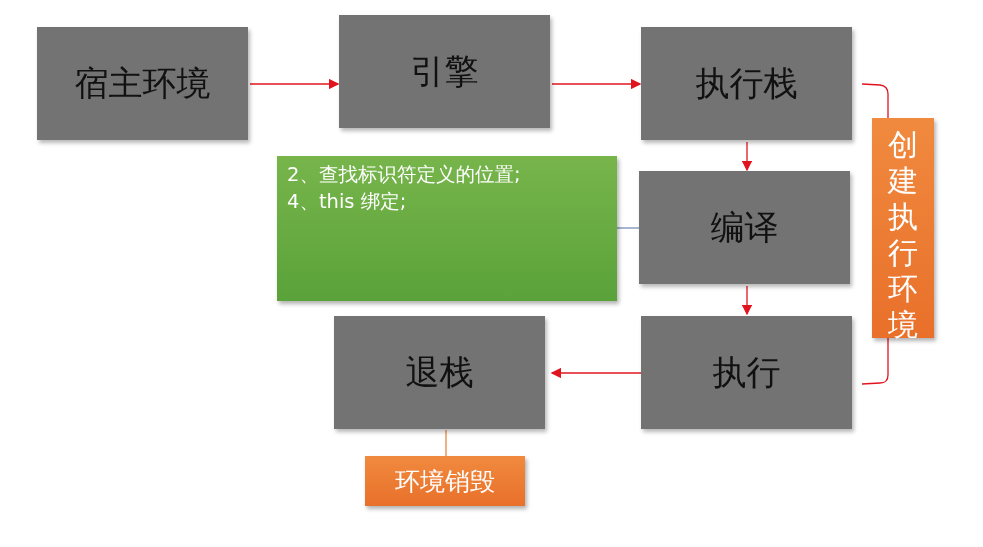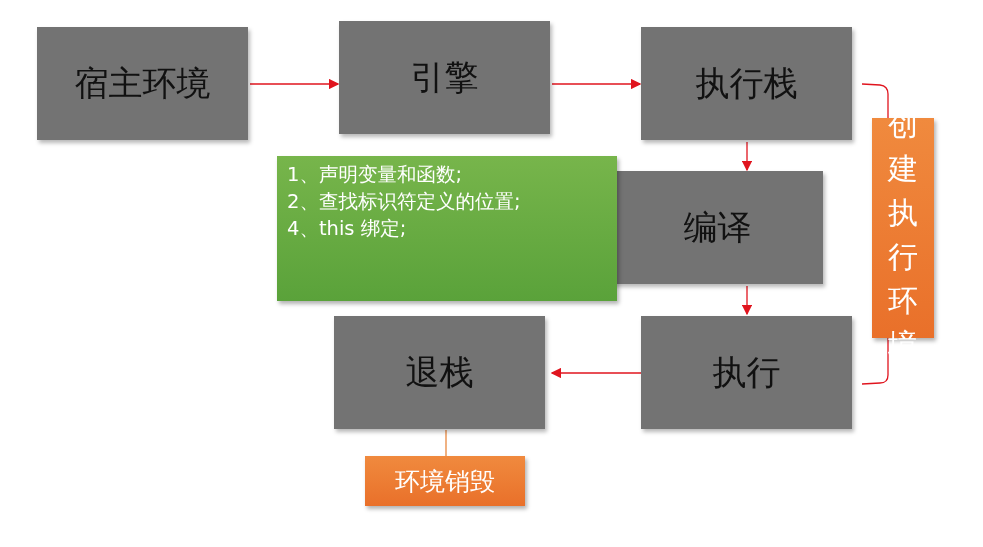--- a/index.html
+++ b/index.html
@@ -23,21 +23,21 @@
     box-shadow: 2px 3px 4px rgba(0,0,0,0.3);
     color: #fff; font-size: 19.5px; line-height: 27px;
     padding: 5px 0 0 10px; box-sizing: border-box;
   }
   .green div { white-space: nowrap; }
   .orange-v {
     position: absolute;
     left: 872px; top: 118px; width: 62px; height: 220px;
     background: linear-gradient(to bottom, #f08a3e, #e9702a);
     box-shadow: 2px 3px 4px rgba(0,0,0,0.3);
-    color: #fff; font-size: 30px; line-height: 44px;
+    color: #fff; font-size: 30px; line-height: 36px;
     text-align: center; padding-top: 14px; box-sizing: border-box;
     word-break: break-all; display: flex; align-items: center; justify-content: center;
   }
   .orange-v span { width: 34px; display: block; }
   .orange-h {
     position: absolute;
     left: 365px; top: 456px; width: 160px; height: 50px;
     background: linear-gradient(to bottom, #f08a3e, #e9702a);
     box-shadow: 2px 3px 4px rgba(0,0,0,0.3);
     color: #fff; font-size: 25px;
@@ -68,38 +68,37 @@
   <line x1="617" y1="228" x2="641" y2="228" stroke="#4a6fa5" stroke-width="1"></line>
 
   <path d="M862,84 L880,85 Q888,86 888,94 L888,375 Q888,383 880,383 L862,384" fill="none" stroke="#e0141e" stroke-width="1.3"></path>
 
   <line x1="446" y1="430" x2="446" y2="456" stroke="#e8883f" stroke-width="1.3"></line>
 </svg>
 
 <div class="box" style="left:37px;top:27px;">
   <span>宿主环境</span>
 </div>
-<div class="box" style="left:339px;top:21px;justify-content:center;">
+<div class="box" style="left:339px;top:15px;justify-content:center;">
   <span>引擎</span>
 </div>
 <div class="box" style="left:641px;top:27px;">
   <span>执行栈</span>
 </div>
-<div class="box" style="left:612px;top:171px;">
+<div class="box" style="left:639px;top:171px;">
   <span>编译</span>
 </div>
 <div class="box" style="left:641px;top:316px;">
   <span>执行</span>
 </div>
 <div class="box" style="left:334px;top:316px;">
   <span>退栈</span>
 </div>
 
 <div class="green">
-  <div>1、声明变量和函数;</div>
   <div>2、查找标识符定义的位置;</div>
   <div>4、this 绑定;</div>
 </div>
 
 <div class="orange-v">
   <span>创建执行环境</span>
 </div>
 
 <div class="orange-h">
   <span>环境销毁</span>

